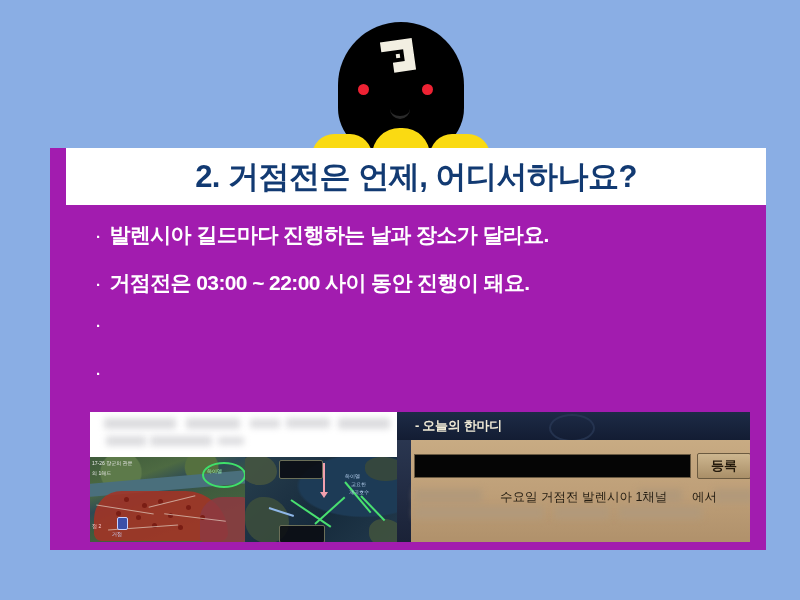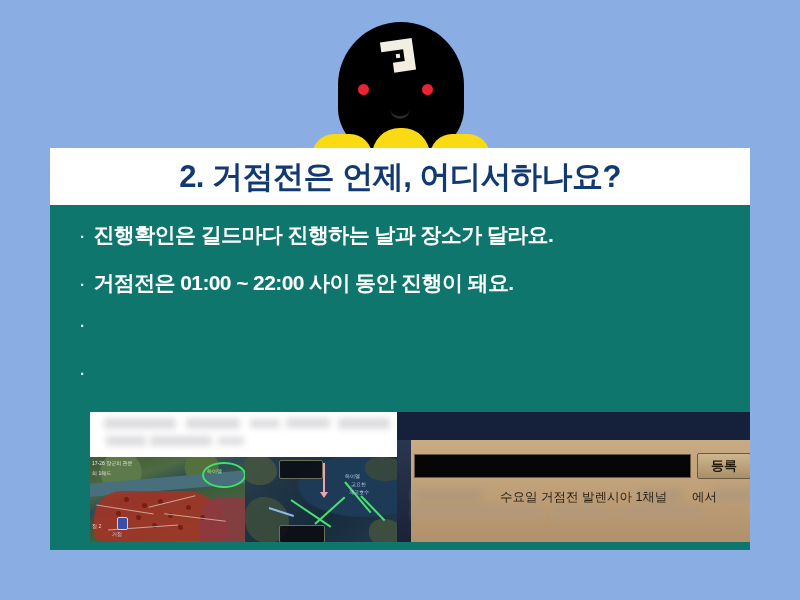--- a/index.html
+++ b/index.html
@@ -65,22 +65,23 @@
     z-index: 1;
   }
   .wing-left  { left: -6px; }
   .wing-right { left: 112px; }
 
   
   #card {
     position: absolute;
     left: 50px; top: 148px;
     width: 700px; height: 402px;
-    background: #0f766e;
+    background: #a21caf;
     z-index: 5;
+    padding-left: 16px;
   }
   #title-band {
     height: 57px;
     background: #ffffff;
     display: flex;
     align-items: center;
     justify-content: center;
   }
   #title-text {
     color: #123a72;
@@ -361,25 +362,25 @@
 
 <div id="card">
 
   <div id="title-band">
     <div id="title-text">2. 거점전은 언제, 어디서하나요?</div>
   </div>
 
   <div id="bullets">
     <div class="bullet-row">
       <span class="bullet-dot">·</span>
-      <span>진행확인은 길드마다 진행하는 날과 장소가 달라요.</span>
+      <span>발렌시아 길드마다 진행하는 날과 장소가 달라요.</span>
     </div>
     <div class="bullet-row">
       <span class="bullet-dot">·</span>
-      <span>거점전은 01:00 ~ 22:00 사이 동안 진행이 돼요.</span>
+      <span>거점전은 03:00 ~ 22:00 사이 동안 진행이 돼요.</span>
     </div>
     <div class="bullet-row">
       <span class="bullet-dot">·</span>
     </div>
     <div class="bullet-row">
       <span class="bullet-dot">·</span>
     </div>
   </div>
 
   <div id="collage">
@@ -449,20 +450,24 @@
 
           <div class="sea-label" style="left:100px; top:16px;">하이델</div>
           <div class="sea-label" style="left:106px; top:24px;">고요한</div>
           <div class="sea-label" style="left:104px; top:32px;">계곡호수</div>
         </div>
 
       </div>
     </div>
 
     <div id="collage-right">
+      <div id="gp-header">
+        <div id="gp-header-deco"></div>
+        <div id="gp-header-text">- 오늘의 한마디</div>
+      </div>
 
       <div id="gp-body">
         <div id="gp-side"></div>
 
         <div id="gp-input" title=""></div>
 
         <div id="gp-submit">등록</div>
 
         <div id="gp-message">
           <div class="msg-blur" style="left:0px; top:3px; width:68px; height:14px;"></div>

